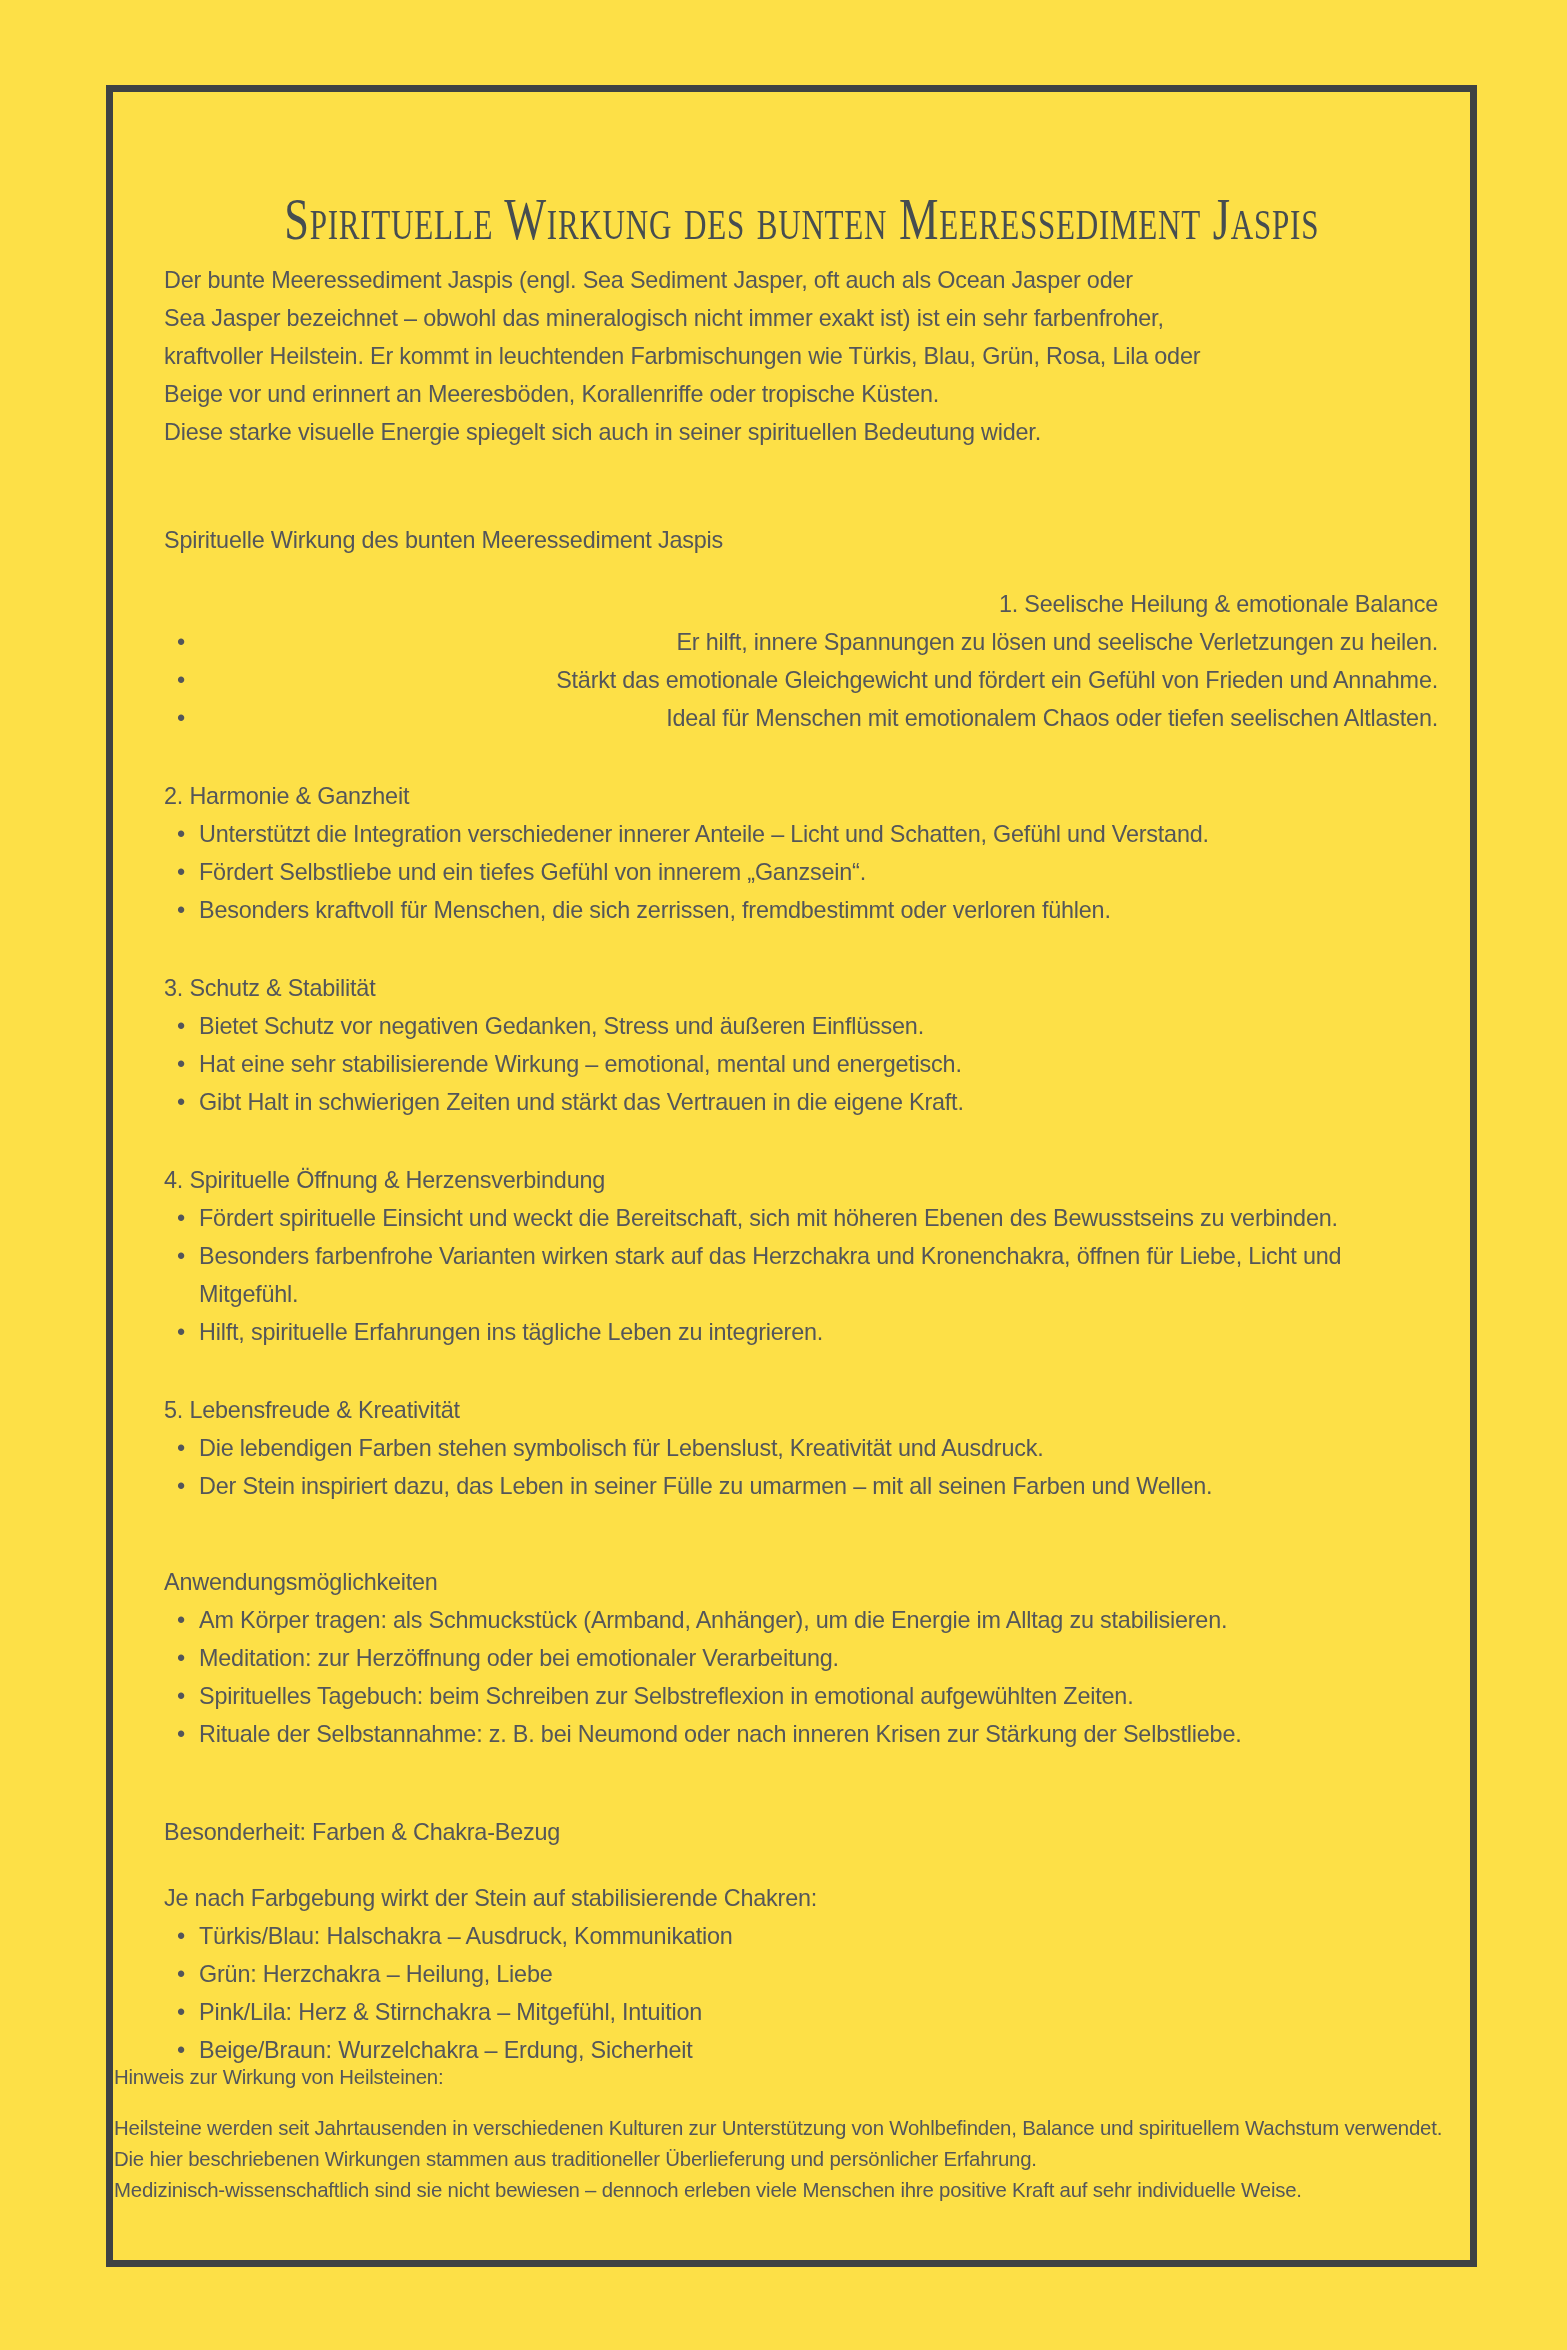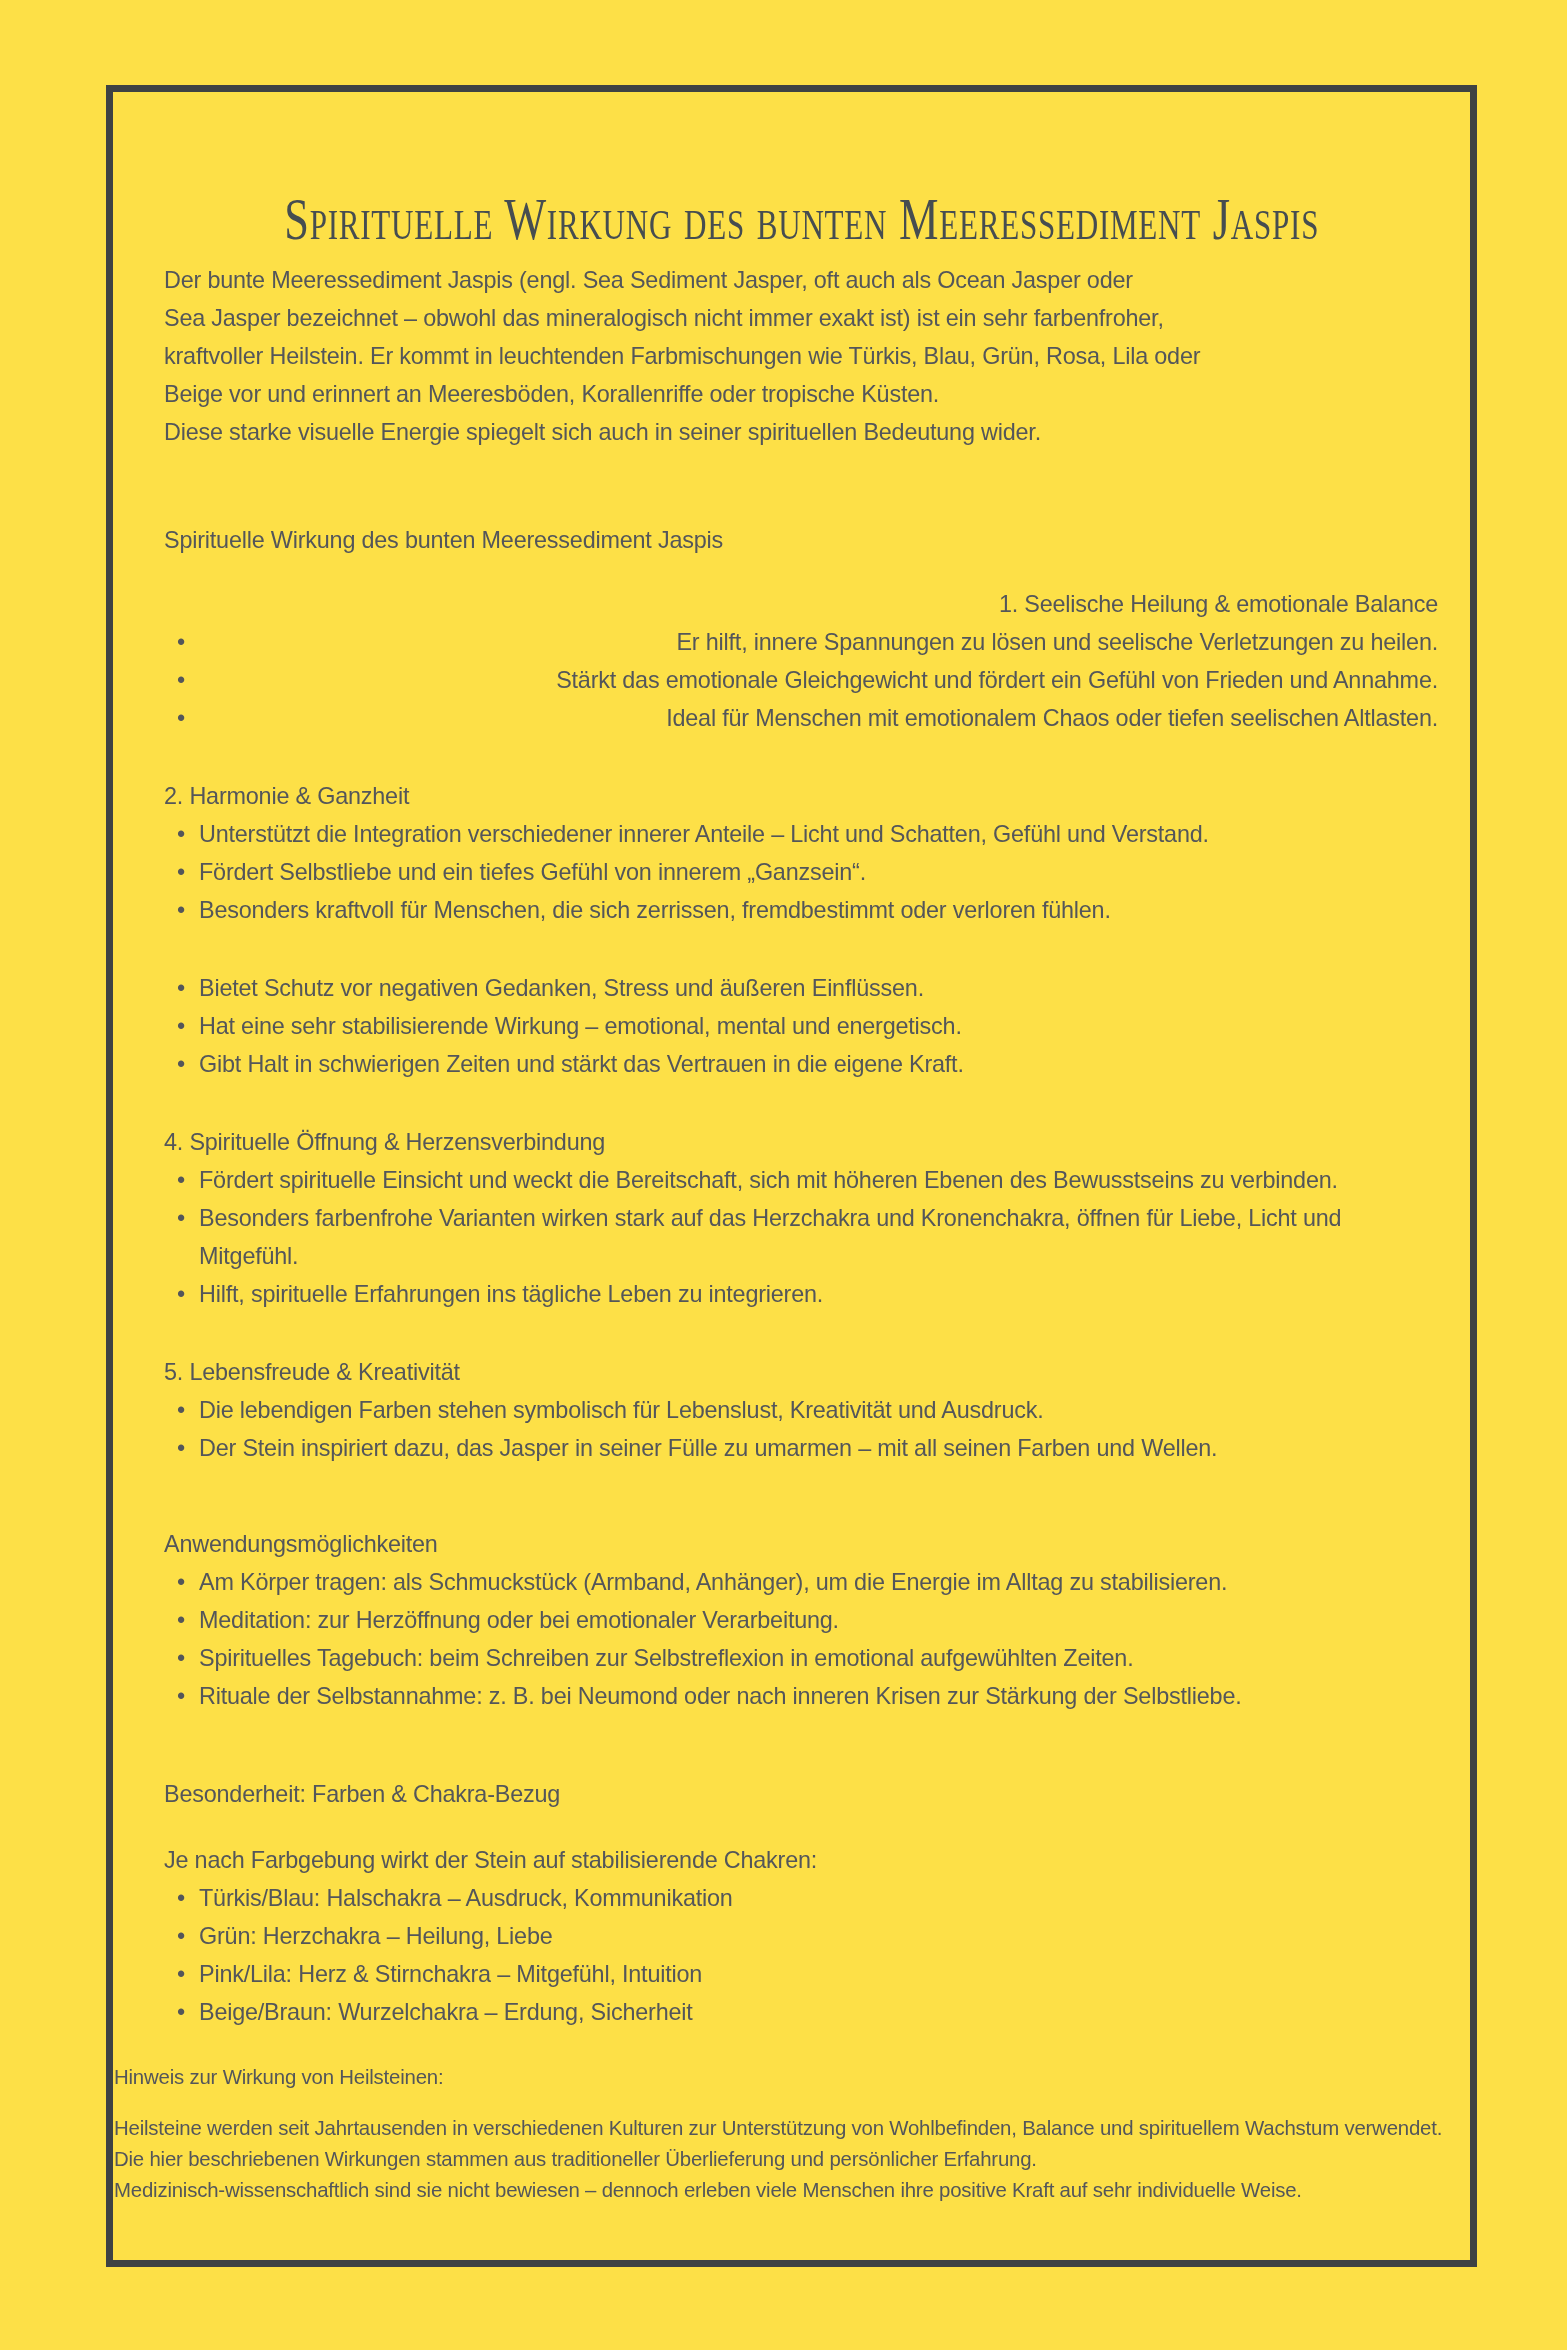--- a/index.html
+++ b/index.html
@@ -104,41 +104,42 @@
     <section class="sec">
       <h2 class="sec-h">2. Harmonie &amp; Ganzheit</h2>
       <ul class="bullets">
         <li>Unterstützt die Integration verschiedener innerer Anteile – Licht und Schatten, Gefühl und Verstand.</li>
         <li>Fördert Selbstliebe und ein tiefes Gefühl von innerem „Ganzsein“.</li>
         <li>Besonders kraftvoll für Menschen, die sich zerrissen, fremdbestimmt oder verloren fühlen.</li>
       </ul>
     </section>
 
     <section class="sec">
+      <h2 class="sec-h">3. Schutz &amp; Stabilität</h2>
       <ul class="bullets">
         <li>Bietet Schutz vor negativen Gedanken, Stress und äußeren Einflüssen.</li>
         <li>Hat eine sehr stabilisierende Wirkung – emotional, mental und energetisch.</li>
         <li>Gibt Halt in schwierigen Zeiten und stärkt das Vertrauen in die eigene Kraft.</li>
       </ul>
     </section>
 
     <section class="sec">
       <h2 class="sec-h">4. Spirituelle Öffnung &amp; Herzensverbindung</h2>
       <ul class="bullets">
         <li>Fördert spirituelle Einsicht und weckt die Bereitschaft, sich mit höheren Ebenen des Bewusstseins zu verbinden.</li>
         <li>Besonders farbenfrohe Varianten wirken stark auf das Herzchakra und Kronenchakra, öffnen für Liebe, Licht und Mitgefühl.</li>
         <li>Hilft, spirituelle Erfahrungen ins tägliche Leben zu integrieren.</li>
       </ul>
     </section>
 
     <section class="sec">
       <h2 class="sec-h">5. Lebensfreude &amp; Kreativität</h2>
       <ul class="bullets">
         <li>Die lebendigen Farben stehen symbolisch für Lebenslust, Kreativität und Ausdruck.</li>
-        <li>Der Stein inspiriert dazu, das Jasper in seiner Fülle zu umarmen – mit all seinen Farben und Wellen.</li>
+        <li>Der Stein inspiriert dazu, das Leben in seiner Fülle zu umarmen – mit all seinen Farben und Wellen.</li>
       </ul>
     </section>
 
     <section class="sec apps">
       <h2 class="sec-h">Anwendungsmöglichkeiten</h2>
       <ul class="bullets">
         <li>Am Körper tragen: als Schmuckstück (Armband, Anhänger), um die Energie im Alltag zu stabilisieren.</li>
         <li>Meditation: zur Herzöffnung oder bei emotionaler Verarbeitung.</li>
         <li>Spirituelles Tagebuch: beim Schreiben zur Selbstreflexion in emotional aufgewühlten Zeiten.</li>
         <li>Rituale der Selbstannahme: z. B. bei Neumond oder nach inneren Krisen zur Stärkung der Selbstliebe.</li>

